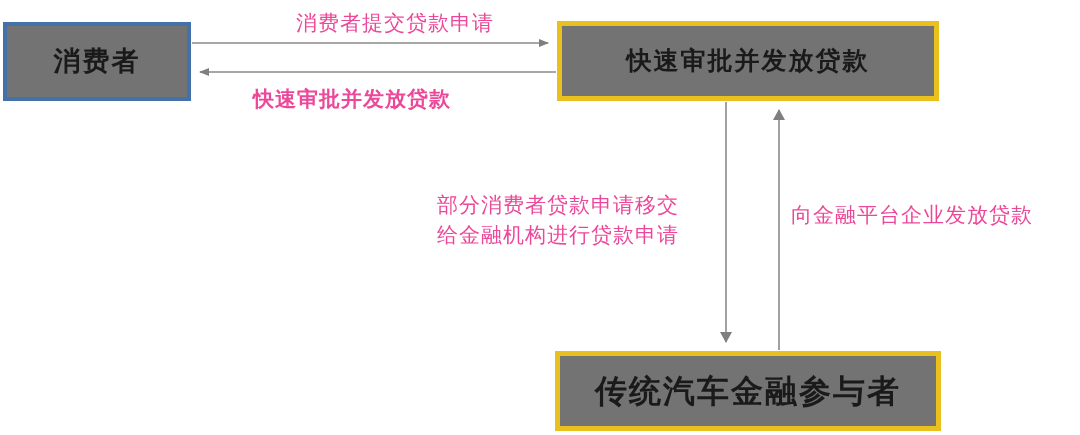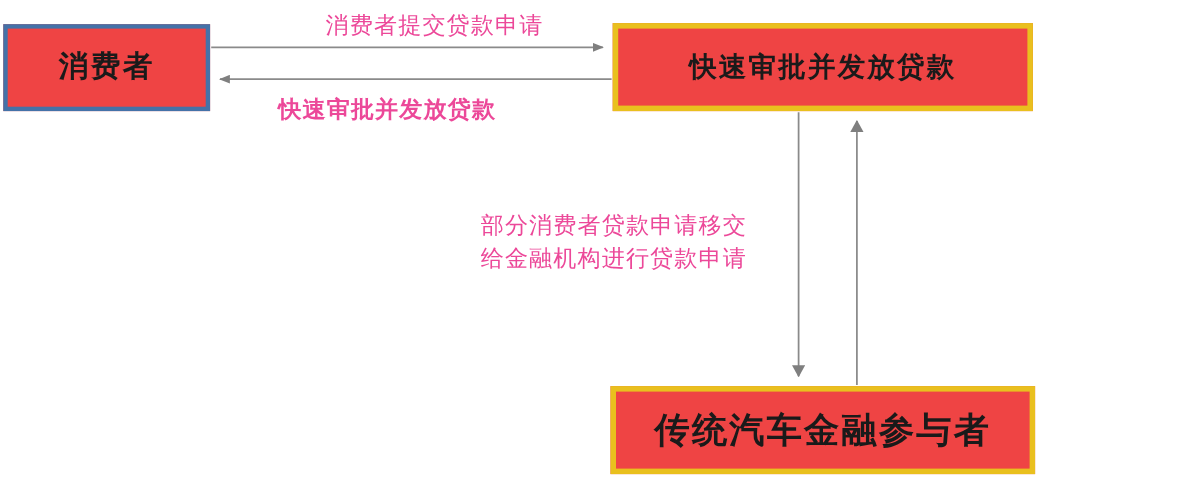--- a/index.html
+++ b/index.html
@@ -11,21 +11,21 @@
     position: relative;
     width: 1080px;
     height: 435px;
     background: #ffffff;
     font-family: "DejaVu Serif", "Liberation Serif", serif;
     overflow: hidden;
   }
   .node-box {
     position: absolute;
     box-sizing: border-box;
-    background: #ef4444;
+    background: #737373;
     display: flex;
     align-items: center;
     justify-content: center;
     text-align: center;
   }
   .node-label {
     font-weight: bold;
     color: #1a1a1a;
     letter-spacing: 2px;
     line-height: 1.2;
@@ -147,14 +147,15 @@
     <span class="node-label">传统汽车金融参与者</span>
   </div>
 
   <div class="edge-label" id="label-apply">消费者提交贷款申请</div>
 
   <div class="edge-label" id="label-approve">快速审批并发放贷款</div>
 
   <div class="edge-label" id="label-transfer">部分消费者贷款申请移交
 给金融机构进行贷款申请</div>
 
+  <div class="edge-label" id="label-lend">向金融平台企业发放贷款</div>
 
 </div>
 
 </body></html>

